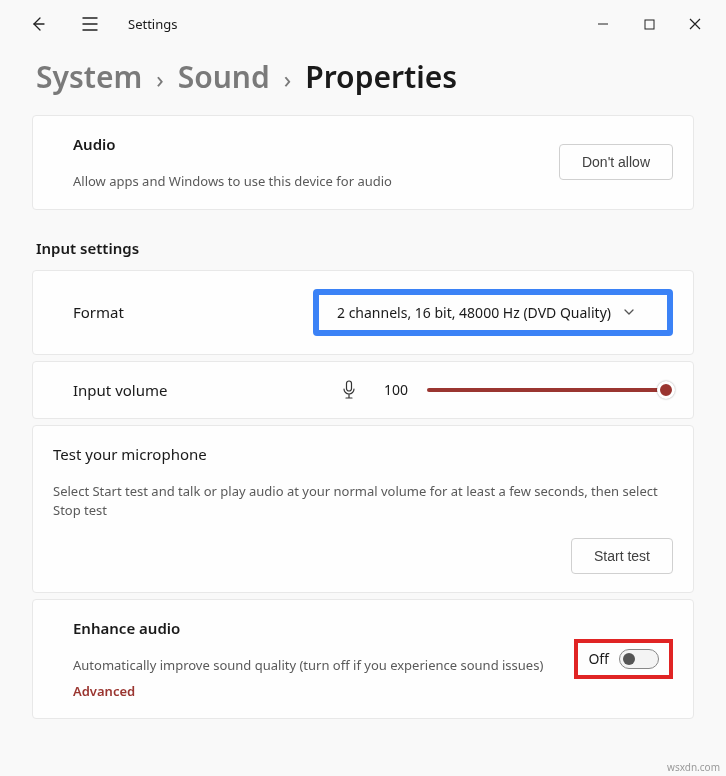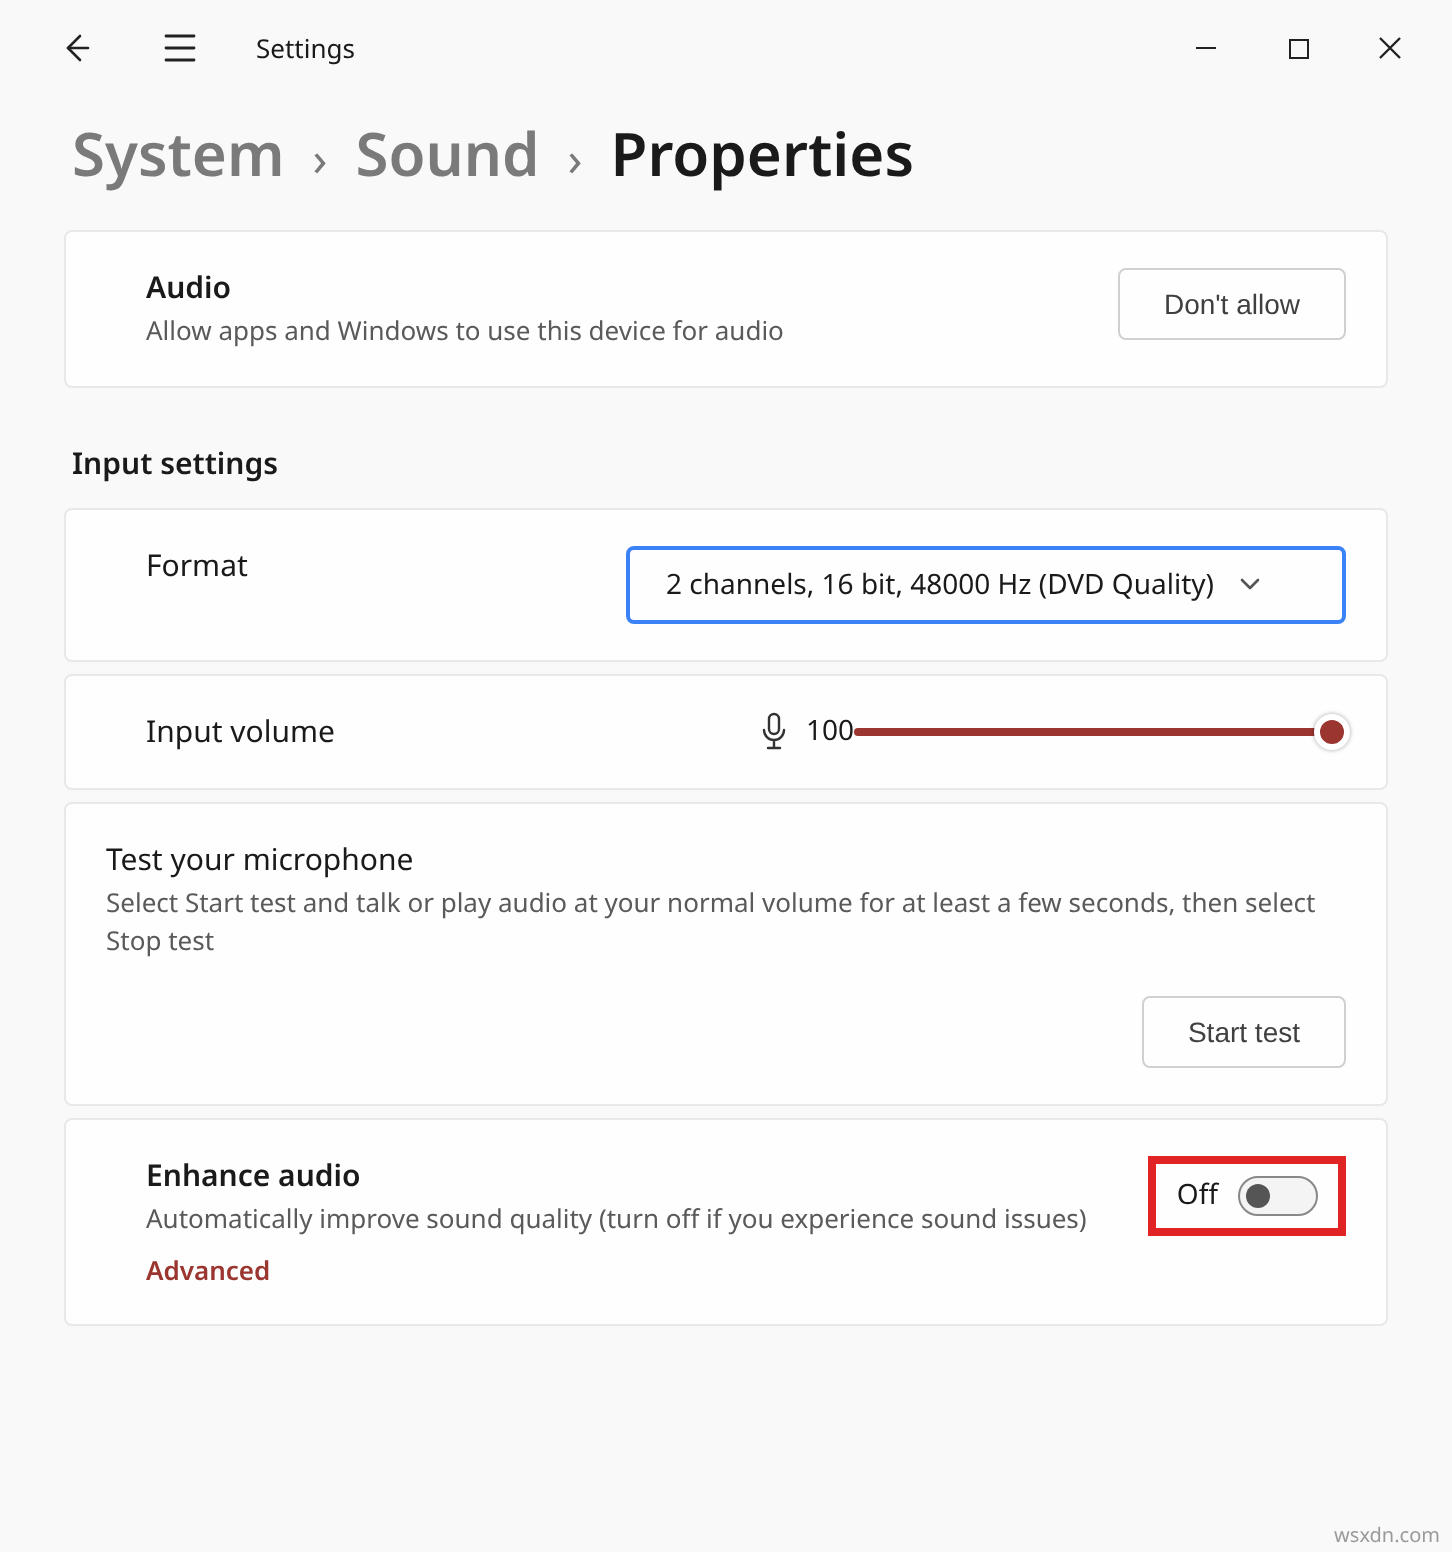--- a/index.html
+++ b/index.html
@@ -67,53 +67,53 @@
     padding: 18px 20px;
     margin-bottom: 6px;
   }
   .section-heading {
     font-size: 15px;
     font-weight: 600;
     margin: 28px 4px 12px 4px;
   }
   .row {
     display: flex;
-    align-items: flex-start;
+    align-items: center;
     padding-left: 40px;
   }
   .row .label-col { flex: 1 1 auto; }
   .label-title { font-size: 15px; font-weight: 400; color: #1a1a1a; }
   .label-strong { font-size: 15px; font-weight: 600; color: #1a1a1a; }
-  .label-desc { font-size: 13px; color: #5a5a5a; margin-top: 2px; line-height: 1.45; }
+  .label-desc { font-size: 13px; color: #5a5a5a; margin-top: 18px; line-height: 1.45; }
   .btn {
     background: #fefefe;
     border: 1px solid #d0d0d0;
     border-radius: 4px;
     padding: 9px 22px;
     font-size: 14px;
     cursor: pointer;
     color: #404040;
   }
   .select {
     display: flex;
     align-items: center;
     gap: 12px;
     background: #fefefe;
-    border: 2px solid #3b82f6;
+    border: 6px solid #3b82f6;
     border-radius: 4px;
     padding: 8px 14px 8px 18px;
     font-size: 14px;
     cursor: pointer;
     color: #1a1a1a;
     min-width: 360px;
   }
   .slider-wrap {
     display: flex;
     align-items: center;
-    gap: 0;
+    gap: 19px;
   }
   .slider-value { font-size: 14px; min-width: 30px; text-align: right; }
   .slider {
     position: relative;
     width: 246px;
     height: 18px;
     display: flex;
     align-items: center;
   }
   .slider-track {

